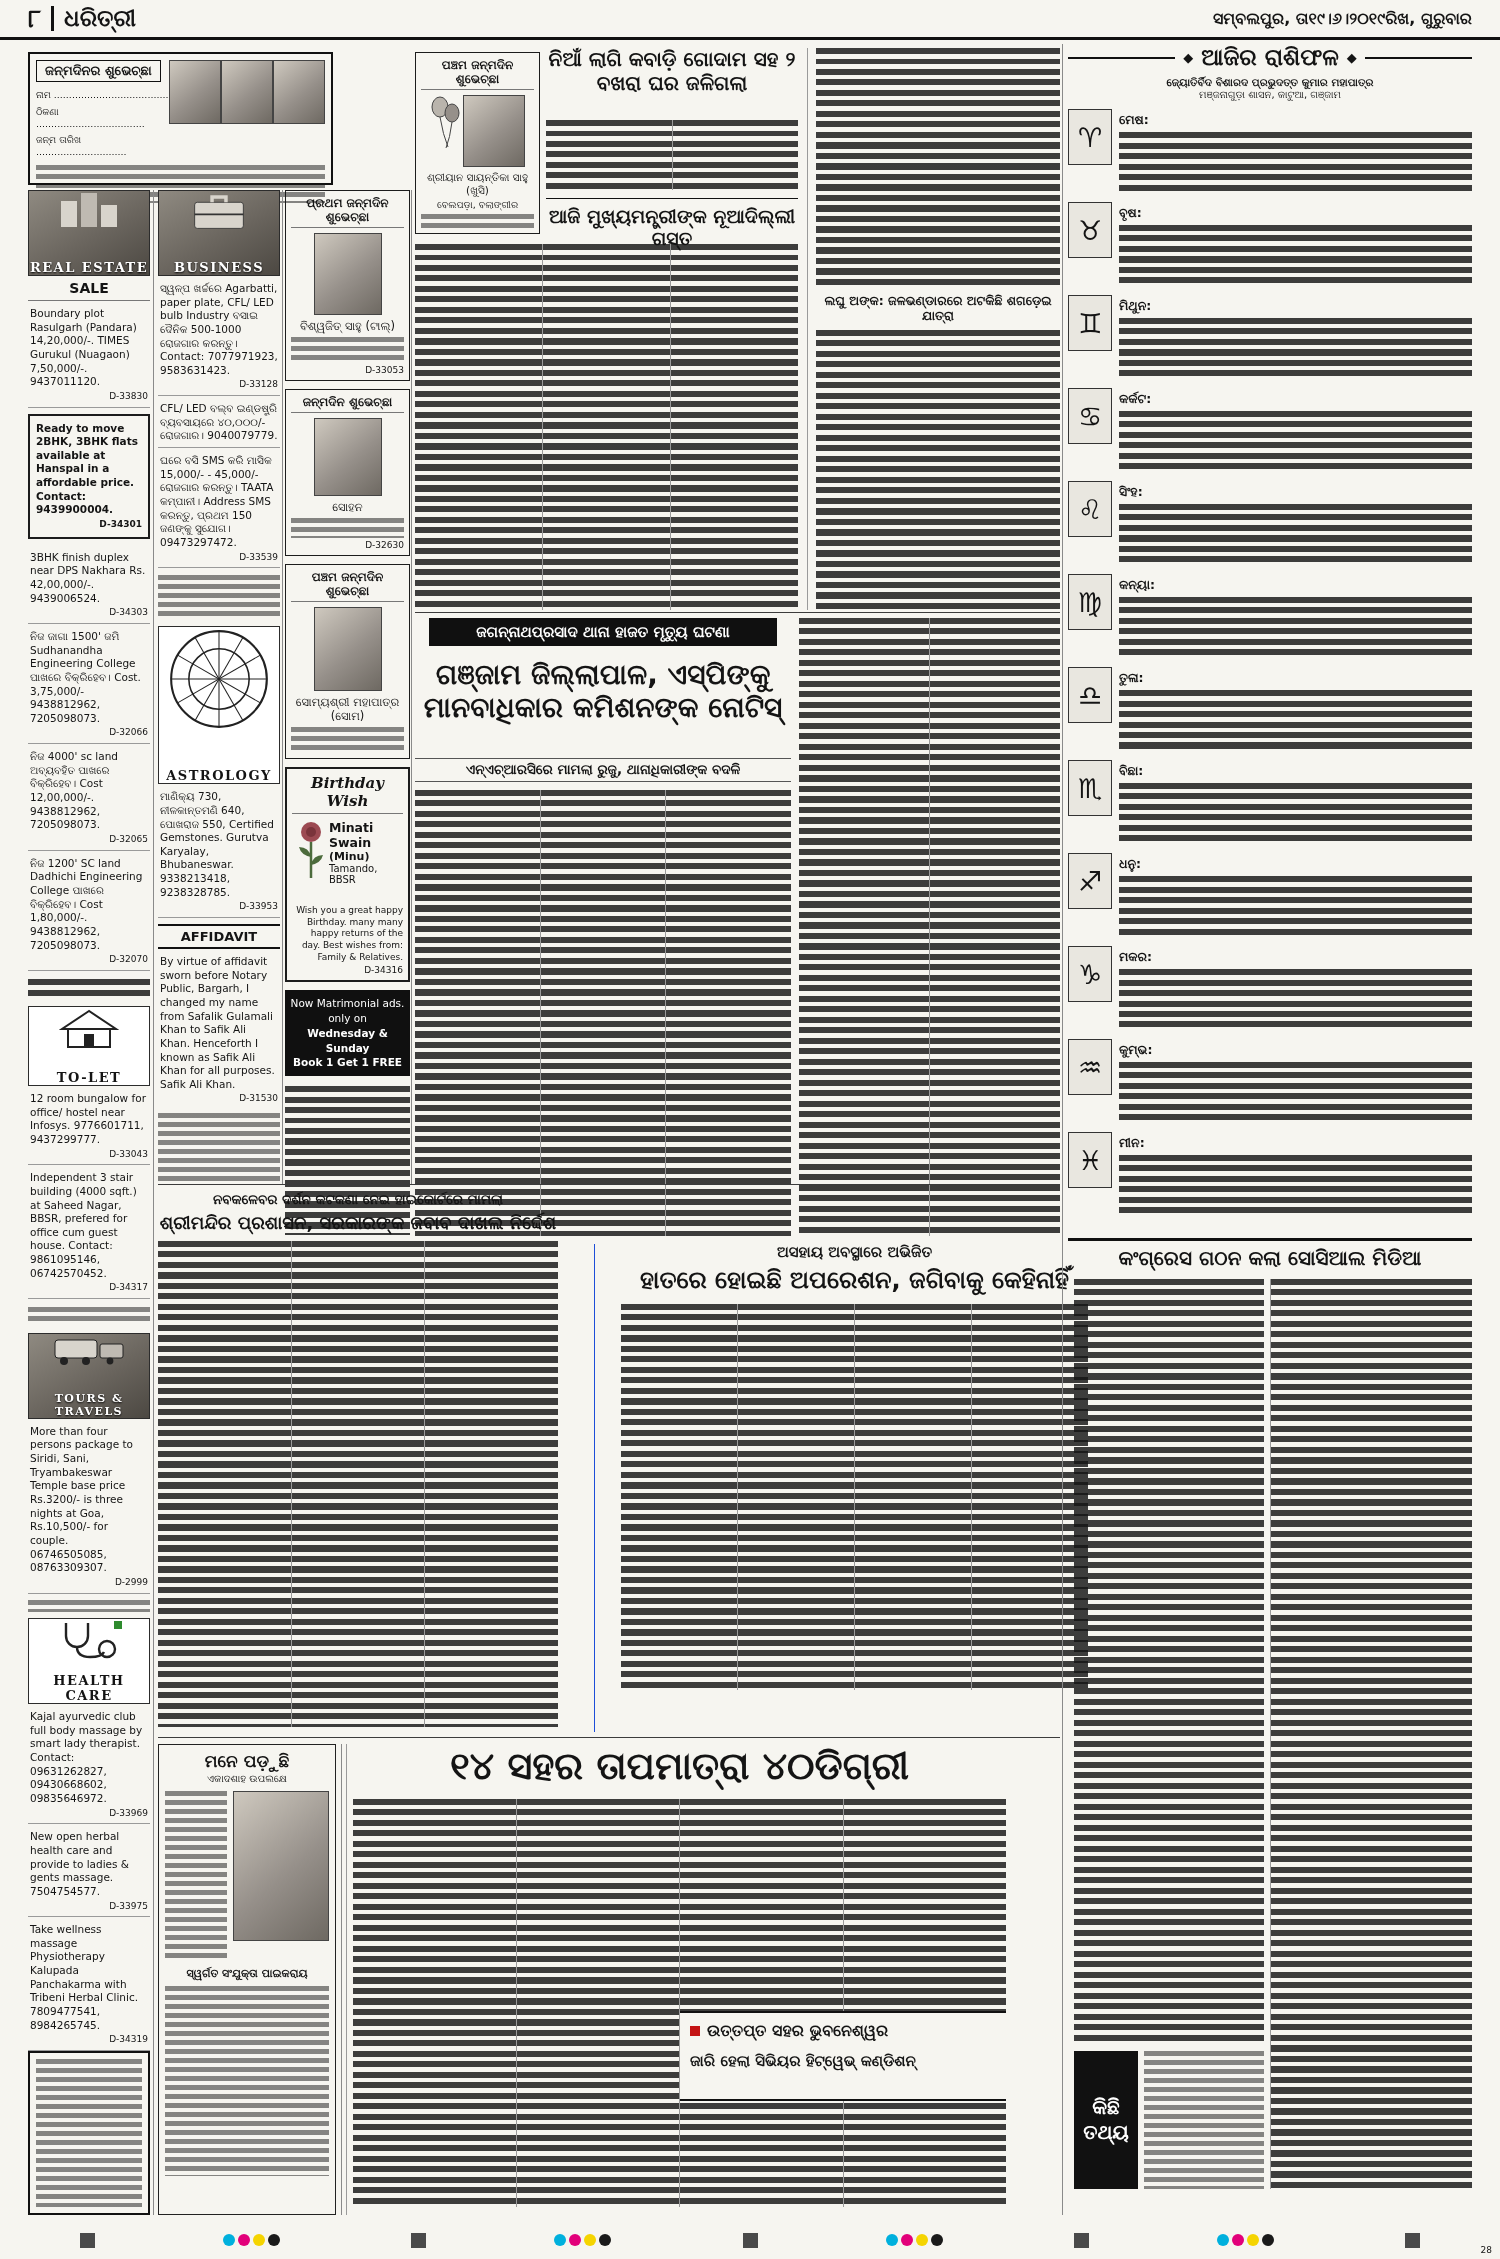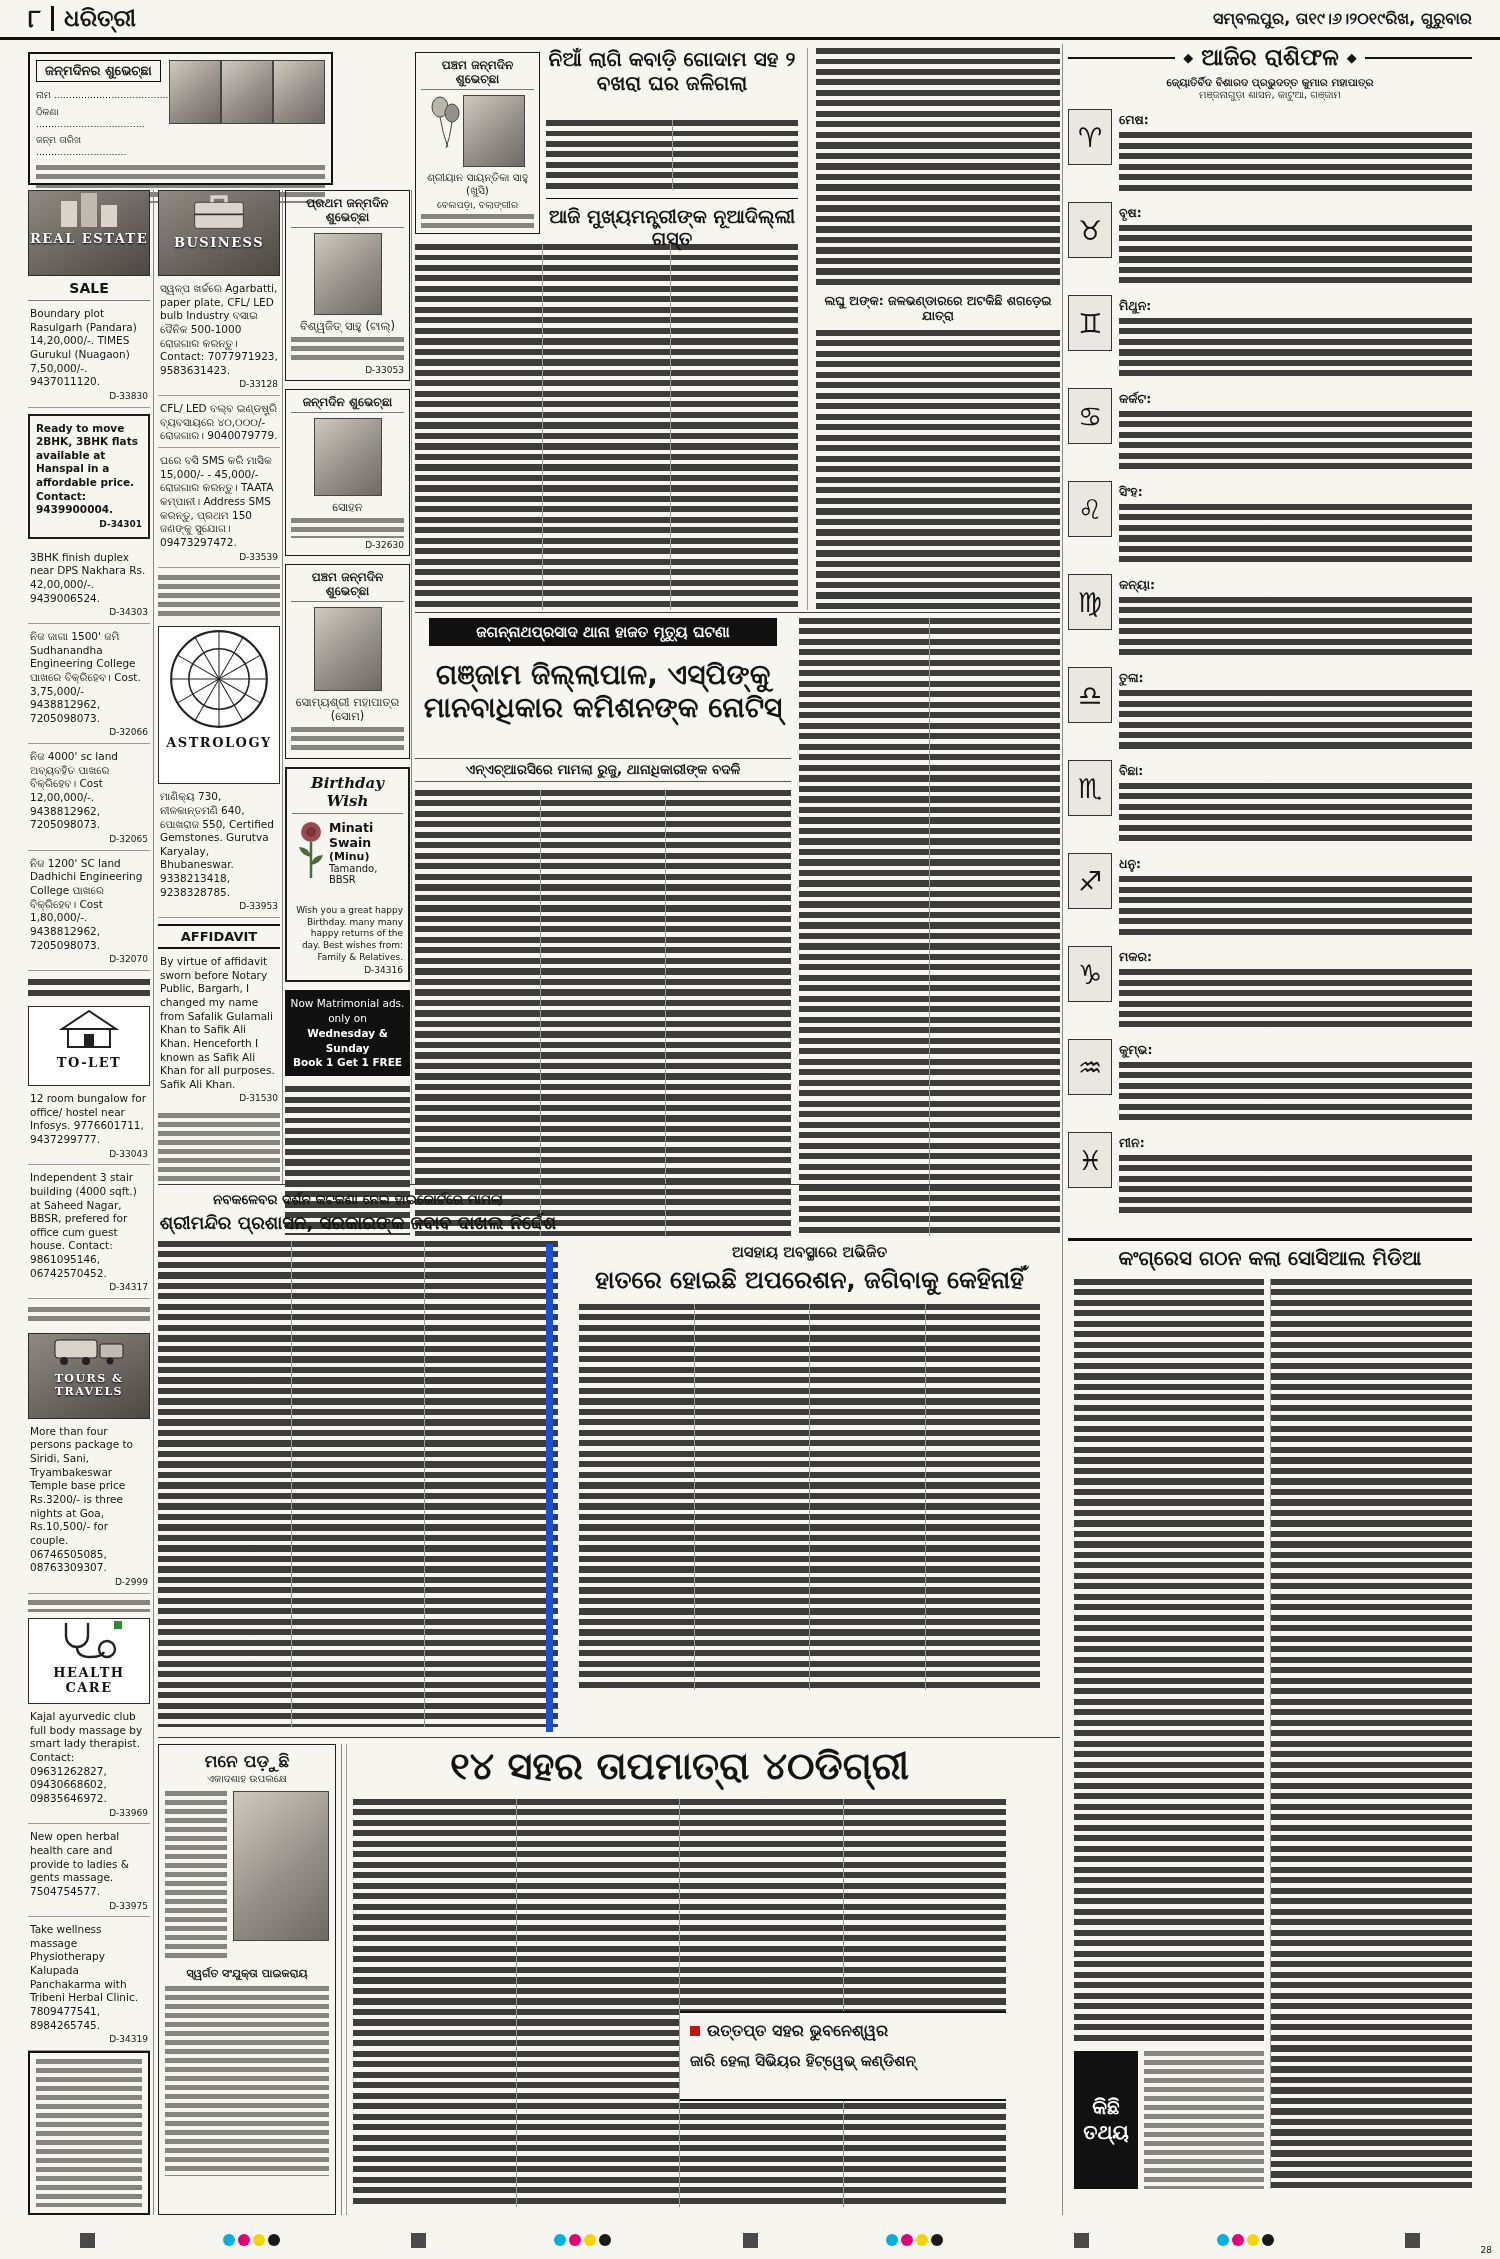--- a/index.html
+++ b/index.html
@@ -14,21 +14,21 @@
   .ftl{background-image:repeating-linear-gradient(to bottom,rgba(20,20,20,.5) 0 5px,rgba(0,0,0,0) 5px 9px)}
   .cols{display:flex}
   .cols>*{flex:1 1 0;padding:0 6px}
   .cols>*+*{border-left:1px solid #9a9a9a}
   .rule-h{background:#3c3c3c;height:1px}
   .rule-v{background:#8a8a8a;width:1px}
   .hdl{font-weight:bold;text-align:center;line-height:1.18}
   .banner{background:#101010;color:#fff;font-weight:bold;text-align:center;padding:5px 2px;font-size:15px}
   .photo{background:linear-gradient(140deg,#cfc9bf,#96908a 55%,#6e6962);border:1px solid #444}
   .secimg{height:86px;border:1px solid #2c2c2c;background:linear-gradient(150deg,#8f8a81 0%,#6a655e 55%,#4c4842 100%);
-          display:flex;flex-direction:column;align-items:center;justify-content:flex-start;gap:4px;flex:0 0 auto}
+          display:flex;flex-direction:column;align-items:center;justify-content:space-between;gap:4px;flex:0 0 auto}
   .secimg.lt{background:#ffffff}
   .seclabel{color:#fff;font-family:"DejaVu Serif","Liberation Serif",serif;font-weight:bold;font-size:13px;
             letter-spacing:1.5px;text-shadow:0 1px 2px #000;text-align:center}
   .seclabel.dk{color:#141414;text-shadow:none}
   .ad{font-size:10.5px;line-height:1.3;padding:6px 2px 4px;border-bottom:1px solid #9a9a9a}
   .adid{display:block;text-align:right;font-size:9px;margin-top:2px}
   .adbox{border:2px solid #1c1c1c;padding:6px;font-weight:bold;margin:6px 0;border-bottom:2px solid #1c1c1c}
   .bday{border:1.5px solid #1c1c1c;padding:5px;margin-bottom:8px;text-align:center}
   .bday .t{font-weight:bold;font-size:12px;border-bottom:1px solid #777;padding-bottom:3px;margin-bottom:5px}
   .bday .nm{font-weight:normal;font-size:11.5px;margin-top:4px}
@@ -275,21 +275,21 @@
   <section class="abs" style="left:158px;top:1192px;width:400px;height:542px">
     <div class="hdl" style="font-size:13.5px">ନବକଳେବର ଦର୍ଶନ କଟକଣା ନେଇ ହାଇକୋର୍ଟରେ ମାମଲା</div>
     <div class="hdl" style="font-size:18px;margin-top:4px">ଶ୍ରୀମନ୍ଦିର ପ୍ରଶାସନ, ସରକାରଙ୍କ ଜବାବ ଦାଖଲ ନିର୍ଦ୍ଦେଶ</div>
     <div class="cols" style="height:486px;margin-top:8px">
       <div class="ft"></div>
       <div class="ft"></div>
       <div class="ft"></div>
     </div>
   </section>
 
-  <section class="abs" style="left:546px;top:1244px;width:494px;height:488px;border-left:7px solid #1d4ed8;padding-left:26px">
+  <section class="abs" style="left:594px;top:1244px;width:494px;height:488px;border-left:1px solid #1d4ed8;padding-left:26px">
     <div class="hdl" style="font-size:15px">ଅସହାୟ ଅବସ୍ଥାରେ ଅଭିଜିତ</div>
     <div class="hdl" style="font-size:24px;margin-top:4px">ହାତରେ ହୋଇଛି ଅପରେଶନ, ଜଗିବାକୁ କେହିନାହିଁ</div>
     <div class="cols" style="height:386px;margin-top:10px">
       <div class="ft"></div>
       <div class="ft"></div>
       <div class="ft"></div>
       <div class="ft"></div>
     </div>
   </section>
 

